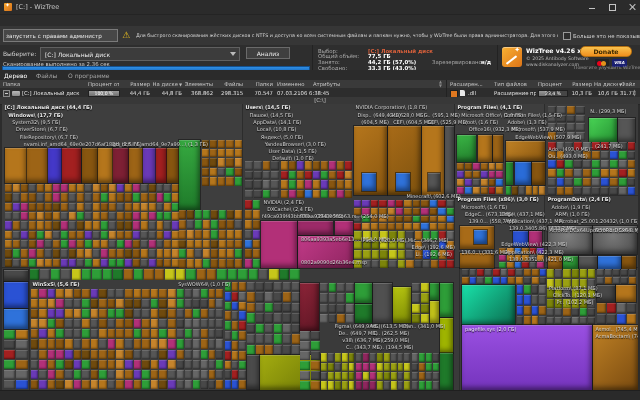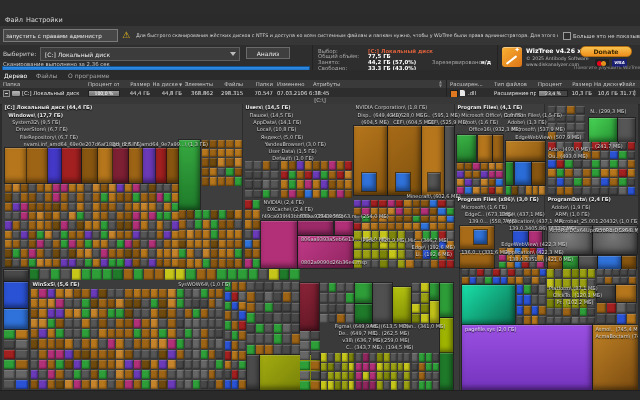--- a/index.html
+++ b/index.html
@@ -94,25 +94,32 @@
   .tm-l{position:absolute;font-size:5px;line-height:1.1;color:#d6d6d6;text-shadow:0 1px 1px #000;white-space:nowrap;z-index:6;}
   .tm-lb{font-weight:bold;color:#ececec;}
   .tm-lp{color:#efe4ff;}
   .footer{position:absolute;left:0;top:390px;width:640px;height:10px;background:#2a2a2a;border-top:1px solid #1f1f1f;}
 </style>
 </head>
 <body>
 
 <div class="win">
 
+  <div class="titlebar">
+    <span class="appicon"></span>
+    <span class="wtitle">[C:] - WizTree</span>
+    <span class="wc wc-min">
+        <i class="glyph-min"></i>
+      </span>
+    <span class="wc wc-max">
+        <i class="glyph-max"></i>
+      </span>
+    <span class="wc wc-close glyph-close"></span>
+  </div>
 
-  <div class="menubar">
-    <span class="menu-item" style="left:5px">Файл</span>
-    <span class="menu-item" style="left:26px">Настройки</span>
-  </div>
 
   <div class="banner">
     <button class="admin-btn">запустить с правами администр</button>
     <span class="warn">⚠</span>
     <span class="banner-text">Для быстрого сканирования жёстких дисков с NTFS и доступа ко всем системным файлам и папкам нужно, чтобы у WizTree были права администратора. Для этого нажмите кнопку "Перезапустить с правами администратора".</span>
     <span class="chk"></span>
     <span class="chk-label">Больше это не показывать</span>
   </div>
 
   <div class="ctl">

